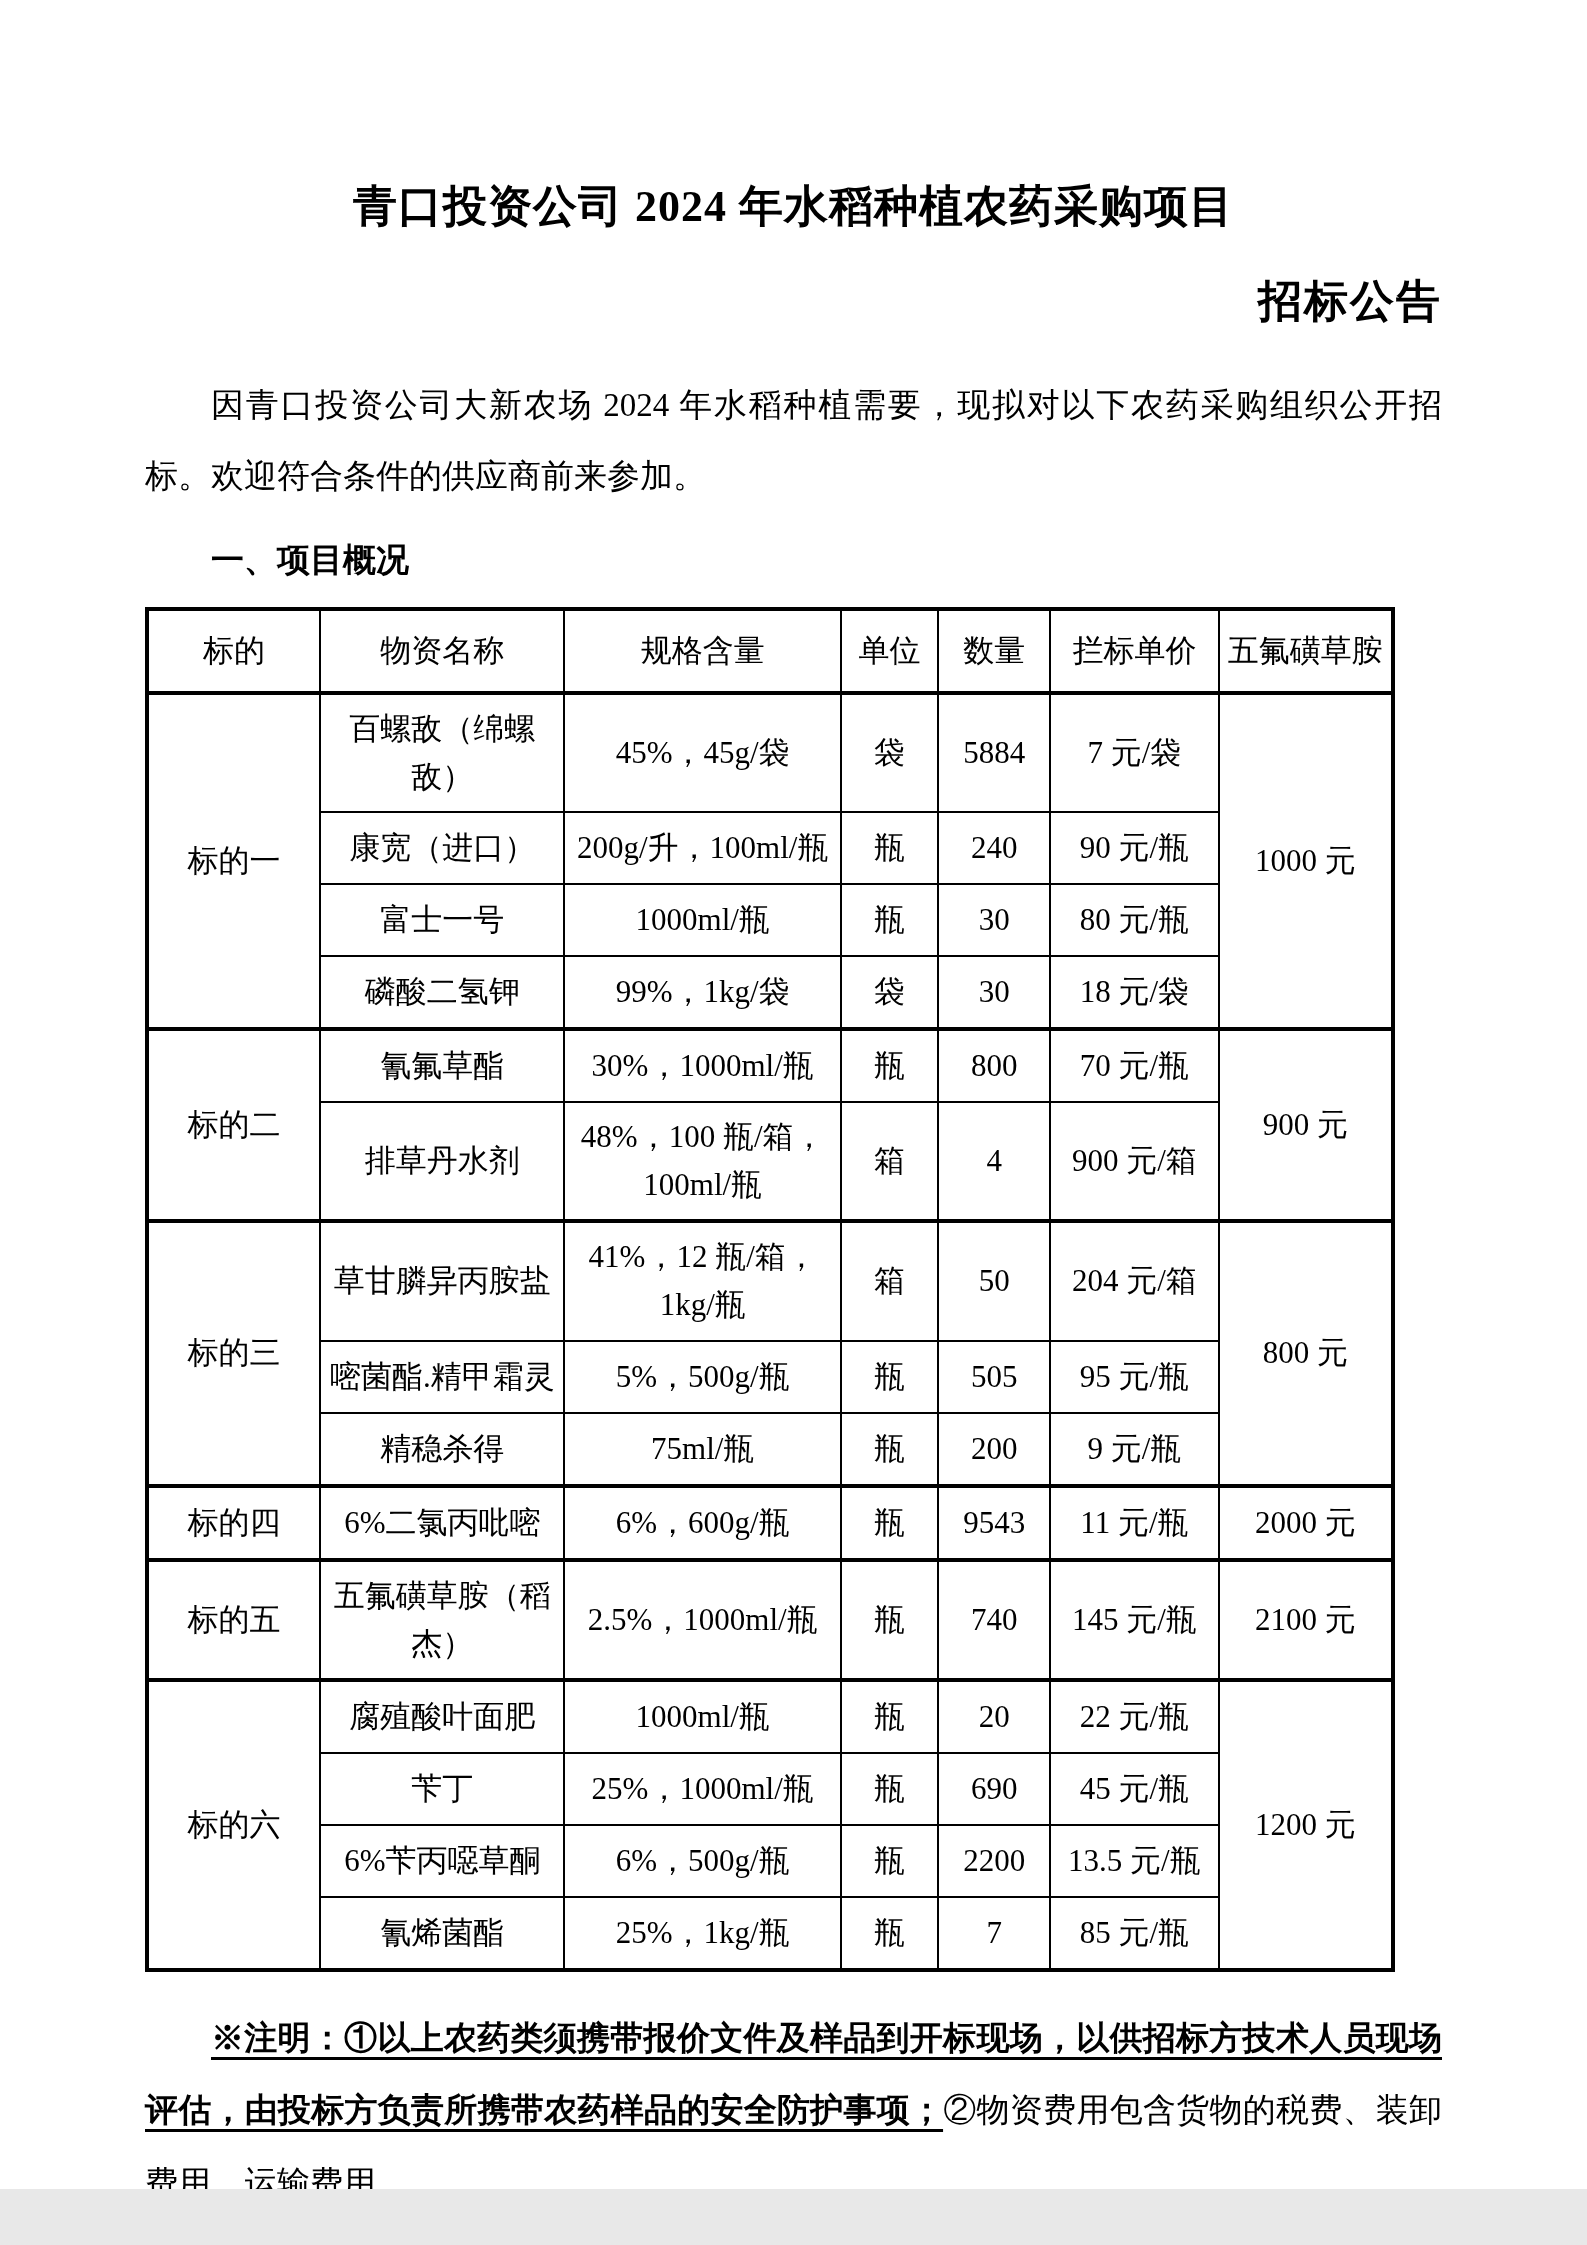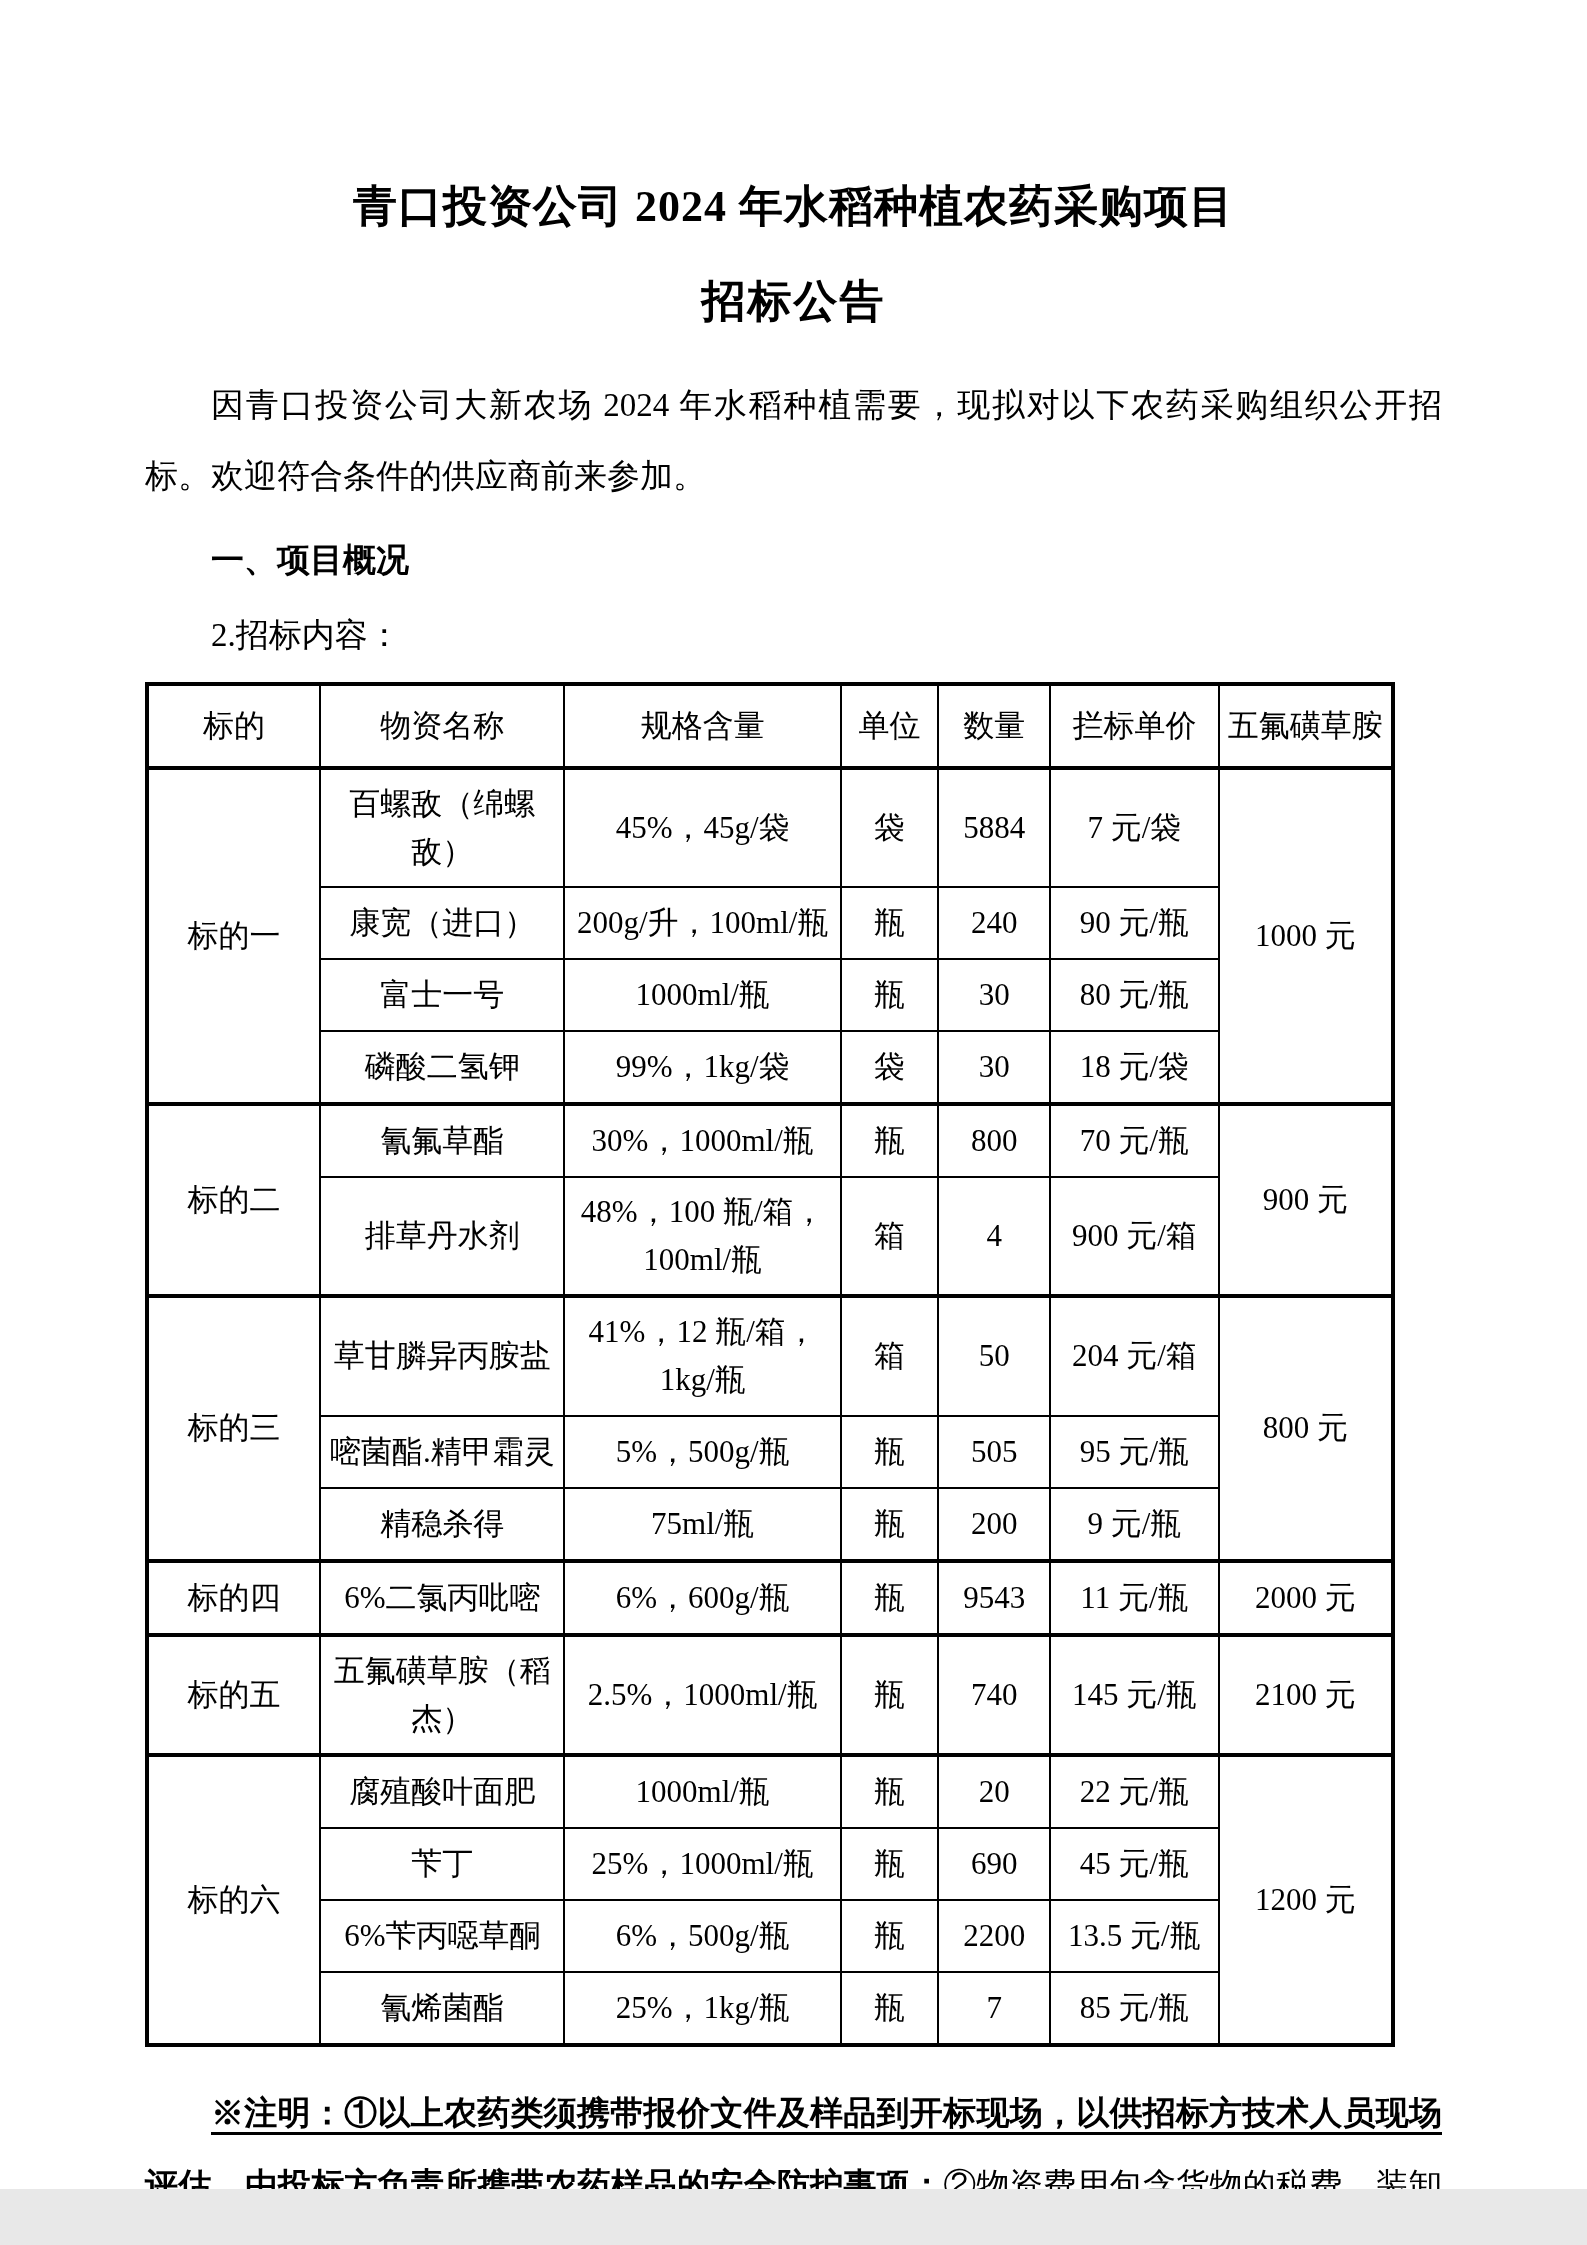--- a/index.html
+++ b/index.html
@@ -8,21 +8,21 @@
     width:1587px;height:2189px;background:#ffffff;box-sizing:border-box;
     padding:178px 145px 0 145px;
     font-family:"Liberation Serif","DejaVu Serif",serif;
     color:#000;overflow:hidden;
   }
   .doc-title{
     text-align:center;font-size:44px;font-weight:bold;line-height:1.3;
     margin:0;letter-spacing:1px;
   }
   .doc-subtitle{
-    text-align:center;font-size:44px;font-weight:bold;line-height:1.3;
+    text-align:right;font-size:44px;font-weight:bold;line-height:1.3;
     margin:38px 0 0 0;letter-spacing:2px;
   }
   .intro{
     font-size:33px;line-height:2.15;margin:40px 0 0 0;
     text-indent:2em;text-align:justify;
   }
   .sec-heading{
     font-size:33px;font-weight:bold;margin:26px 0 0 0;text-indent:2em;
     font-family:"Liberation Sans","DejaVu Sans",sans-serif;
   }
@@ -52,21 +52,20 @@
 </head>
 <body>
 
 <div class="page">
   <h1 class="doc-title">青口投资公司 2024 年水稻种植农药采购项目</h1>
   <h1 class="doc-subtitle">招标公告</h1>
 
   <p class="intro">因青口投资公司大新农场 2024 年水稻种植需要，现拟对以下农药采购组织公开招标。欢迎符合条件的供应商前来参加。</p>
 
   <p class="sec-heading">一、项目概况</p>
-  <p class="sec-item">2.招标内容：</p>
 
   <table class="bid">
     <colgroup>
         <col style="width: 13.9%;">
         <col style="width: 19.6%;">
         <col style="width: 22.2%;">
         <col style="width: 7.8%;">
         <col style="width: 9%;">
         <col style="width: 13.5%;">
         <col style="width: 14%;">

